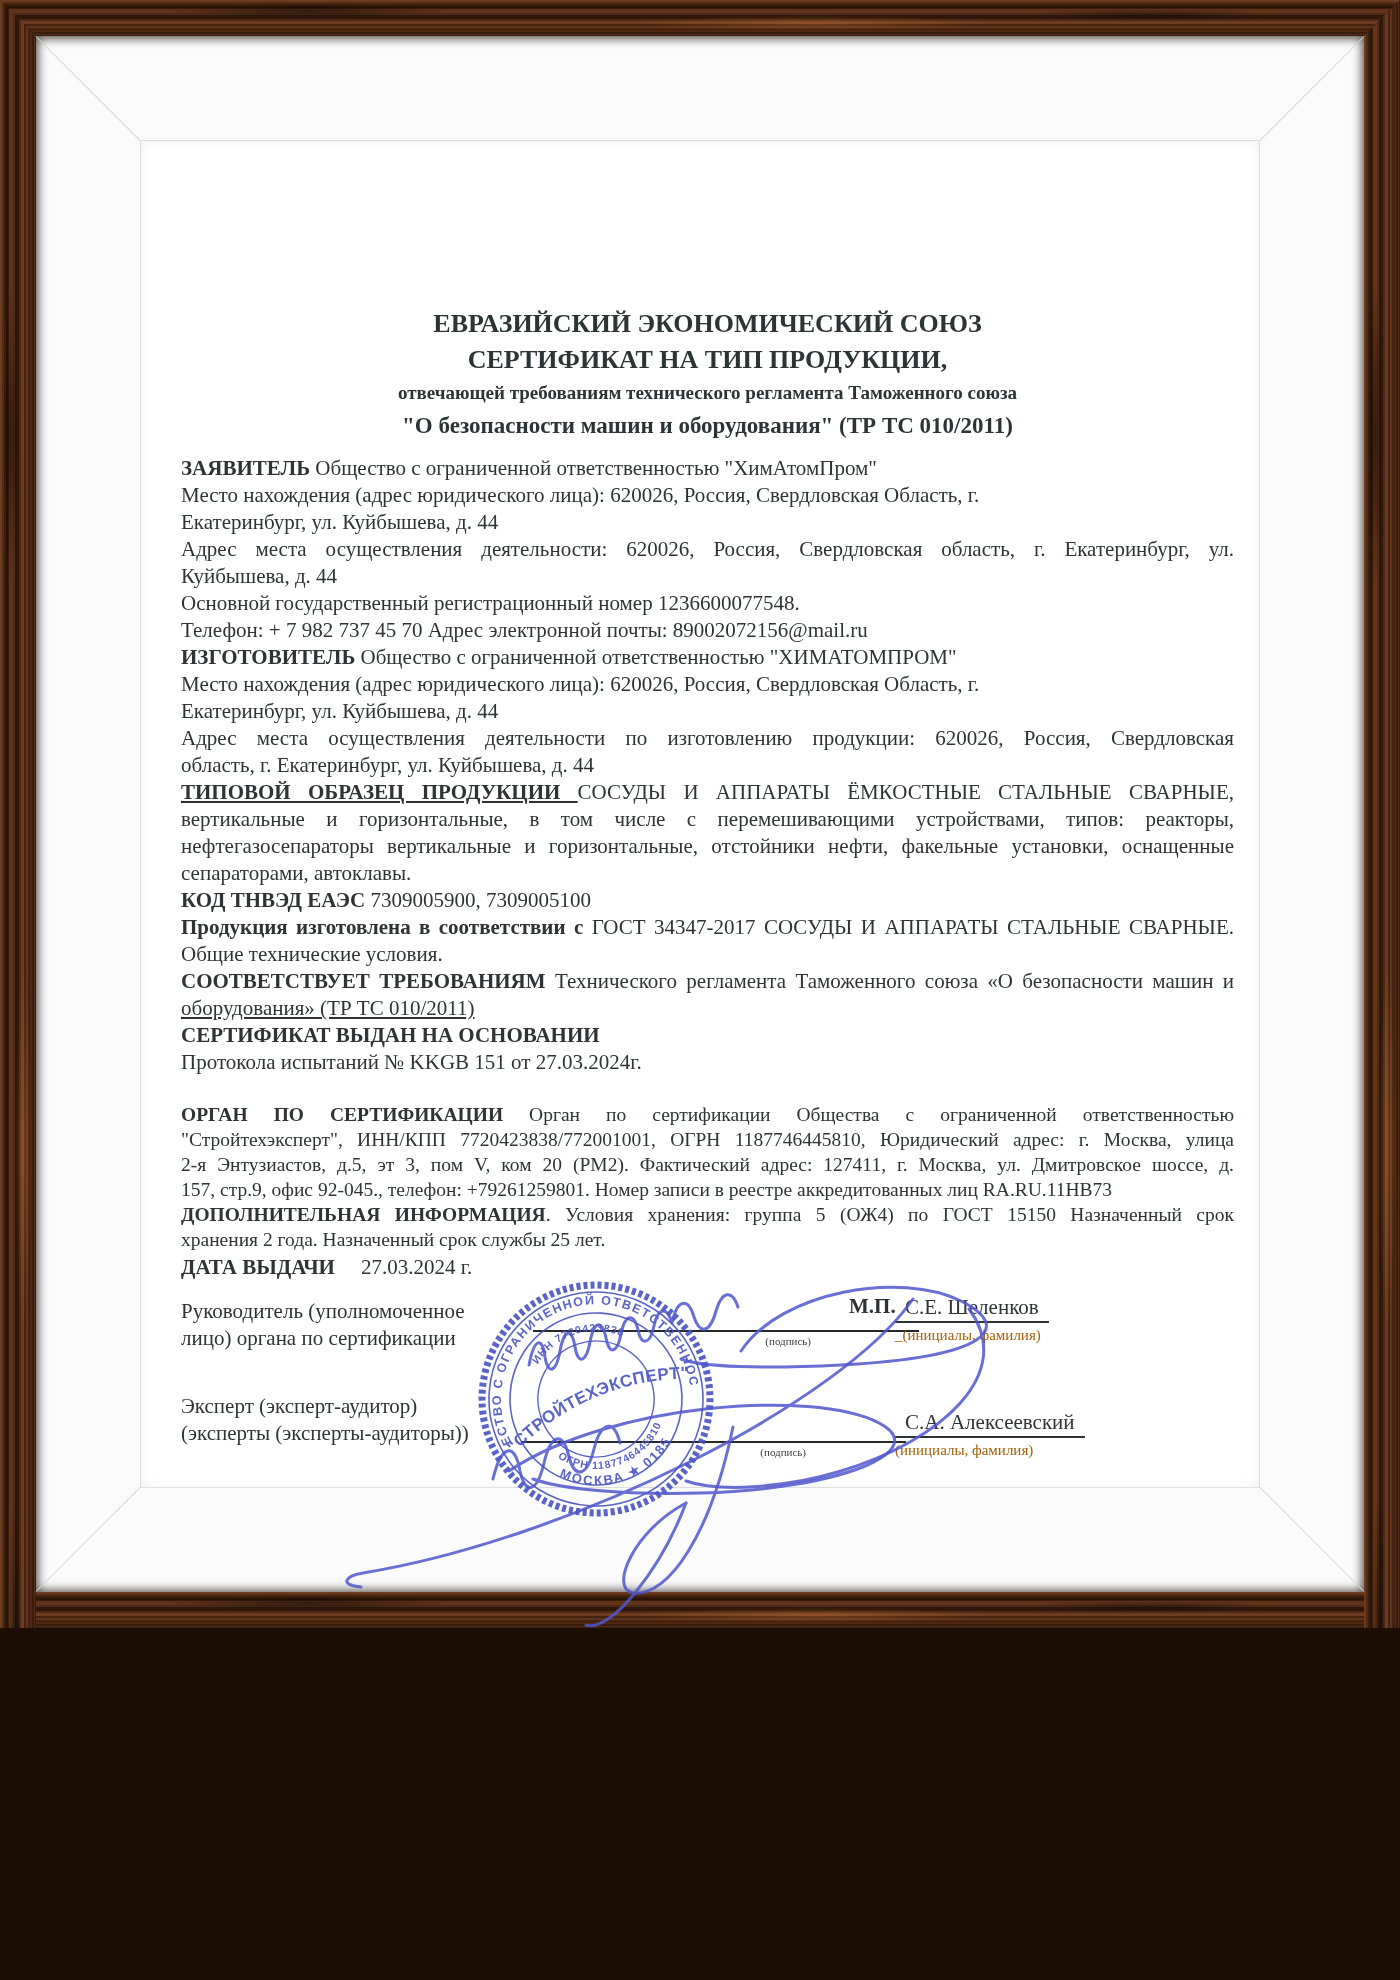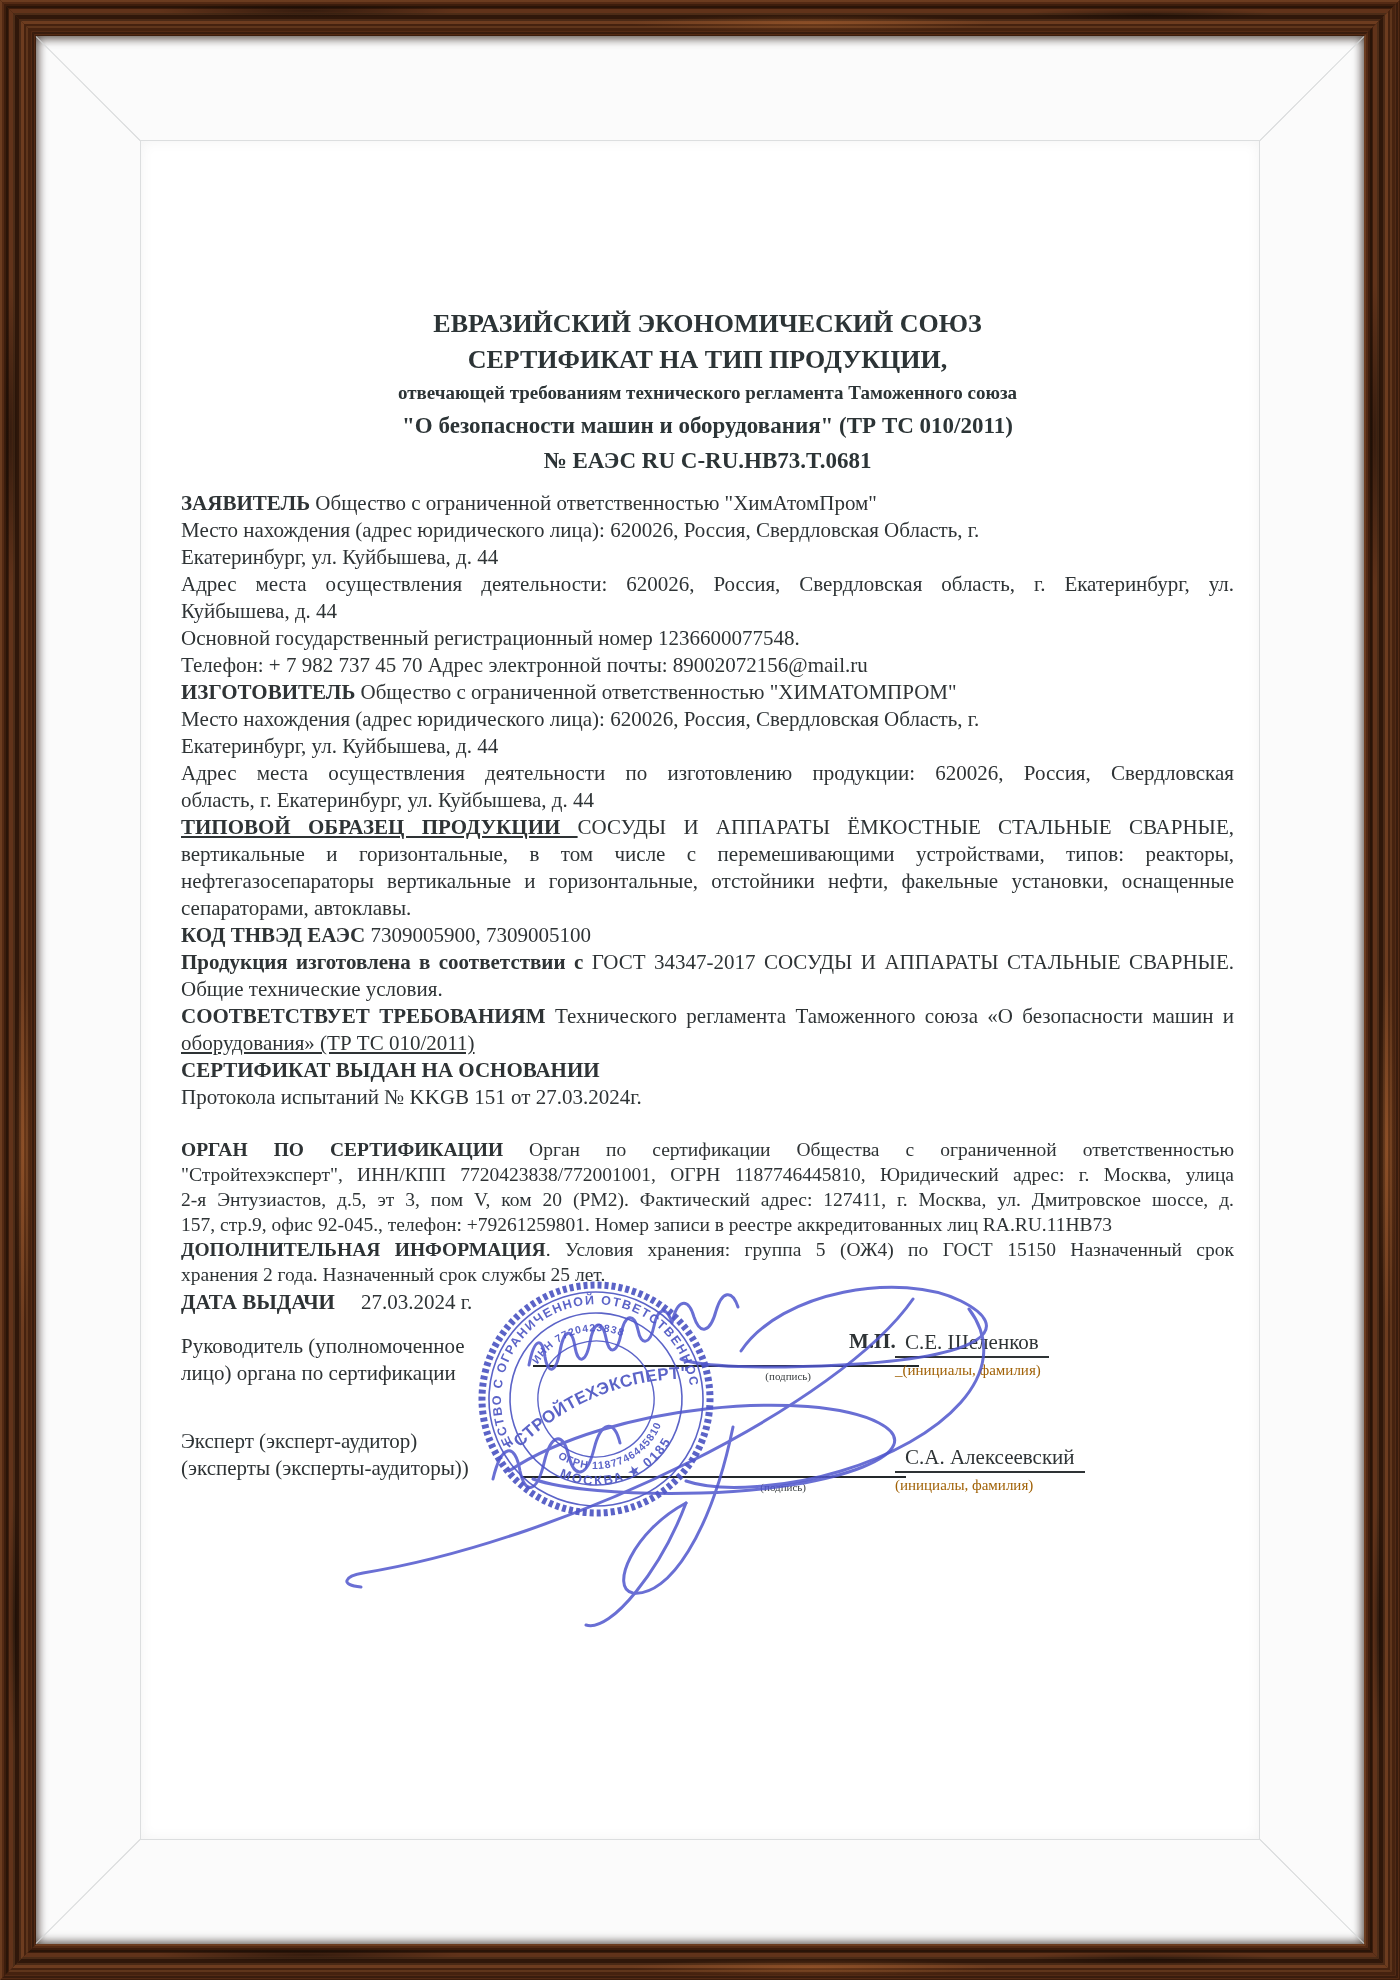--- a/index.html
+++ b/index.html
@@ -1,16 +1,16 @@
 <!DOCTYPE html>
 <html><head>
 <meta charset="utf-8">
 <style>
   html,body{margin:0;padding:0;background:#1c0d05;}
-  .scene{position:relative;width:1400px;height:1980px;overflow:hidden;background:#2a1408;
+  .scene{position:relative;width:1400px;height:1628px;overflow:hidden;background:#2a1408;
          font-family:"Liberation Serif","DejaVu Serif",serif;}
   
   .wood{position:absolute;}
   .wood-h{
     background:
       radial-gradient(220px 10px at 22% 30%, rgba(0,0,0,.45), transparent 70%),
       radial-gradient(260px 12px at 58% 65%, rgba(255,150,70,.22), transparent 70%),
       radial-gradient(180px 9px at 82% 40%, rgba(0,0,0,.38), transparent 70%),
       repeating-linear-gradient(to bottom, rgba(255,170,100,.14) 0 2px, transparent 2px 6px, rgba(0,0,0,.32) 6px 8px, transparent 8px 13px),
       repeating-linear-gradient(to bottom, #532a14 0 4px, #3c1d0c 4px 9px, #61331a 9px 13px, #2f170a 13px 19px, #6d3c1f 19px 24px, #45220f 24px 31px);
@@ -83,21 +83,20 @@
     <div class="bevel bl"></div>
     <div class="bevel br"></div>
 
     <div class="paper">
       <div class="doc">
         <div class="title">
           <div class="t12 t1">ЕВРАЗИЙСКИЙ ЭКОНОМИЧЕСКИЙ СОЮЗ</div>
           <div class="t12">СЕРТИФИКАТ НА ТИП ПРОДУКЦИИ,</div>
           <div class="t3">отвечающей требованиям технического регламента Таможенного союза</div>
           <div class="t45">"О безопасности машин и оборудования" (ТР ТС 010/2011)</div>
-          <div class="t45">№ ЕАЭС RU C-RU.HB73.T.0681</div>
         </div>
 
         <div id="body-lines">
             <div class="line"><span class="b">ЗАЯВИТЕЛЬ</span><span> Общество с ограниченной ответственностью "ХимАтомПром"</span></div>
             <div class="line"><span>Место нахождения (адрес юридического лица): 620026, Россия, Свердловская Область, г.</span></div>
             <div class="line"><span>Екатеринбург, ул. Куйбышева, д. 44</span></div>
             <div class="line j"><span>Адрес места осуществления деятельности: 620026, Россия, Свердловская область, г. Екатеринбург, ул.</span></div>
             <div class="line"><span>Куйбышева, д. 44</span></div>
             <div class="line"><span>Основной государственный регистрационный номер 1236600077548.</span></div>
             <div class="line"><span>Телефон: + 7 982 737 45 70 Адрес электронной почты: 89002072156@mail.ru</span></div>

